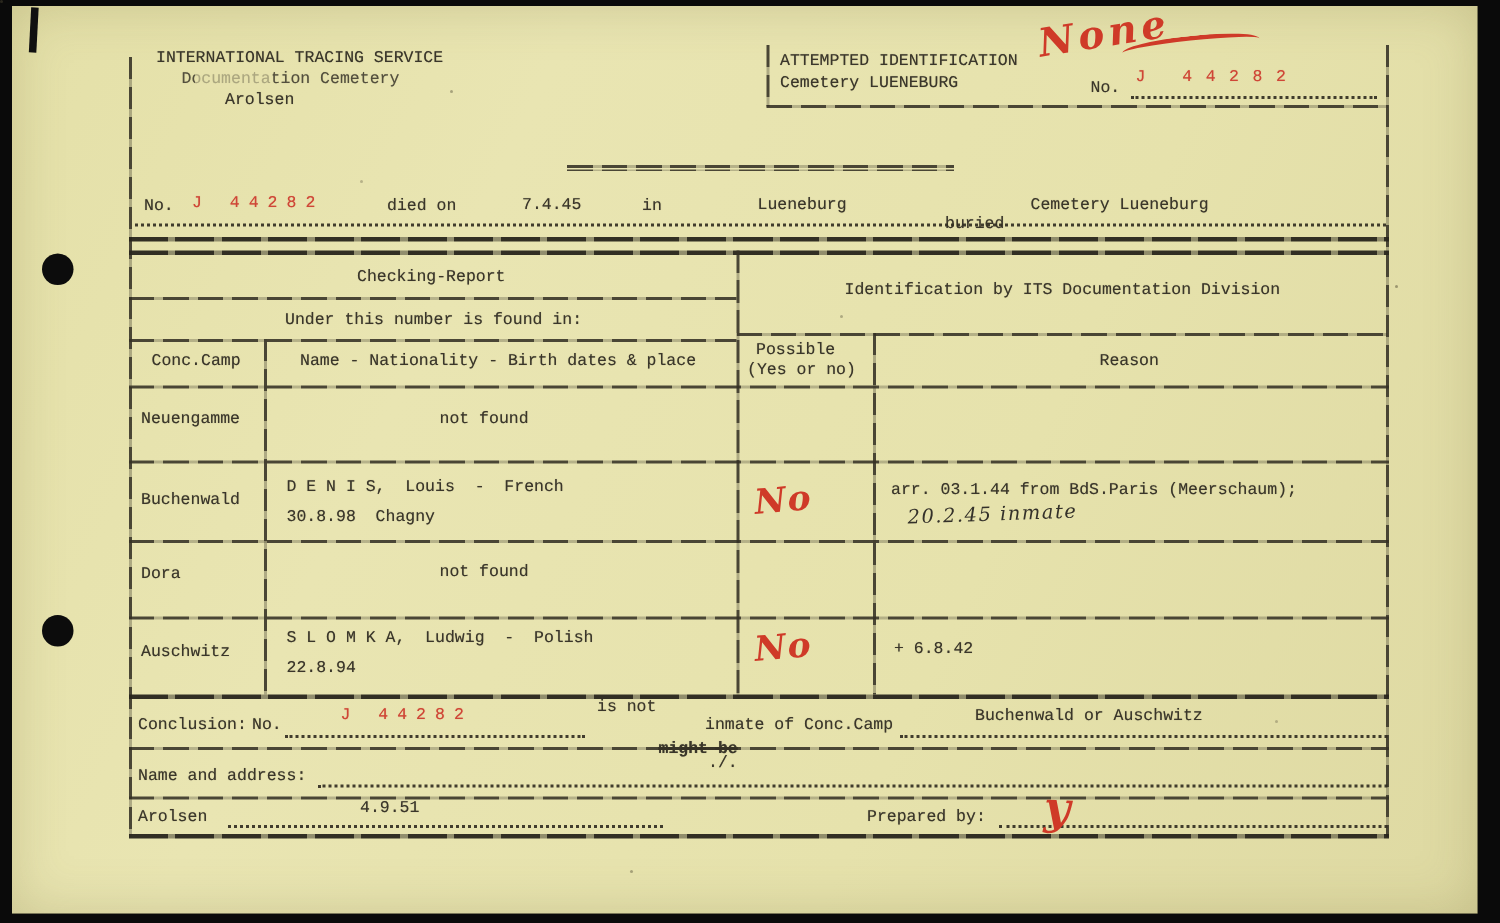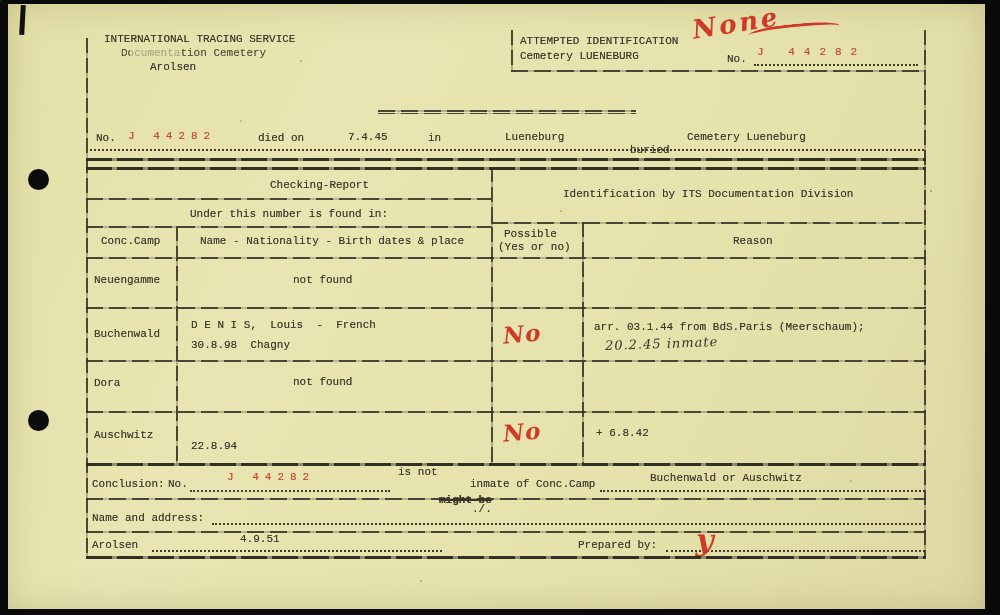--- a/index.html
+++ b/index.html
@@ -86,21 +86,21 @@
   <div class="hline" style="left:86px;top:226px;width:405px;"></div>
   <div class="hline" style="left:491px;top:222px;width:434px;"></div>
   <div class="hline" style="left:86px;top:257px;width:840px;"></div>
   <div class="vline" style="left:176px;top:226px;height:237px;"></div>
   <div class="vline" style="left:582px;top:222px;height:241px;"></div>
   <div class="hline" style="left:86px;top:307px;width:840px;"></div>
   <div class="hline" style="left:86px;top:360px;width:840px;"></div>
   <div class="hline" style="left:86px;top:411px;width:840px;"></div>
   <div class="hline heavy" style="left:86px;top:463px;width:840px;"></div>
 
-  <span class="t" style="left:238px;top:179px;margin-left:32px;">Checking-Report</span>
+  <span class="t" style="left:238px;top:179px;">Checking-Report</span>
   <span class="t" style="left:190px;top:208px;">Under this number is found in:</span>
   <span class="t" style="left:101px;top:235px;">Conc.Camp</span>
   <span class="t" style="left:200px;top:235px;">Name - Nationality - Birth dates &amp; place</span>
   <span class="t" style="left:563px;top:188px;text-align:right;">Identification by ITS Documentation Division</span>
   <span class="t" style="left:504px;top:228px;">Possible</span>
   <span class="t" style="left:498px;top:241px;">(Yes or no)</span>
   <span class="t" style="left:733px;top:235px;">Reason</span>
 
   <span class="t" style="left:94px;top:274px;">Neuengamme</span>
   <span class="t" style="left:293px;top:274px;">not found</span>
@@ -109,20 +109,21 @@
   <span class="t" style="left:191px;top:319px;">D E N I S,  Louis  -  French</span>
   <span class="t" style="left:191px;top:339px;">30.8.98  Chagny</span>
   <span class="hw hw-no" style="left:503px;top:320px;">No</span>
   <span class="t" style="left:594px;top:321px;">arr. 03.1.44 from BdS.Paris (Meerschaum);</span>
   <span class="hw-black" style="left:605px;top:336px;">20.2.45 inmate</span>
 
   <span class="t" style="left:94px;top:377px;">Dora</span>
   <span class="t" style="left:293px;top:376px;">not found</span>
 
   <span class="t" style="left:94px;top:429px;">Auschwitz</span>
+  <span class="t" style="left:191px;top:420px;">S L O M K A,  Ludwig  -  Polish</span>
   <span class="t" style="left:191px;top:440px;">22.8.94</span>
   <span class="hw hw-no" style="left:503px;top:418px;">No</span>
   <span class="t" style="left:596px;top:427px;">+ 6.8.42</span>
 
   <span class="t" style="left:92px;top:478px;">Conclusion:</span>
   <span class="t" style="left:168px;top:478px;">No.</span>
   <span class="t serial" style="left:227px;top:471px;letter-spacing:6px;">J 44282</span>
   <div class="dots" style="left:190px;top:486px;width:200px;"></div>
   <span class="t" style="left:398px;top:466px;">is not</span>
   <span class="t struck" style="left:391px;top:494px;font-weight:bold;padding-left:48px;">might be</span>

